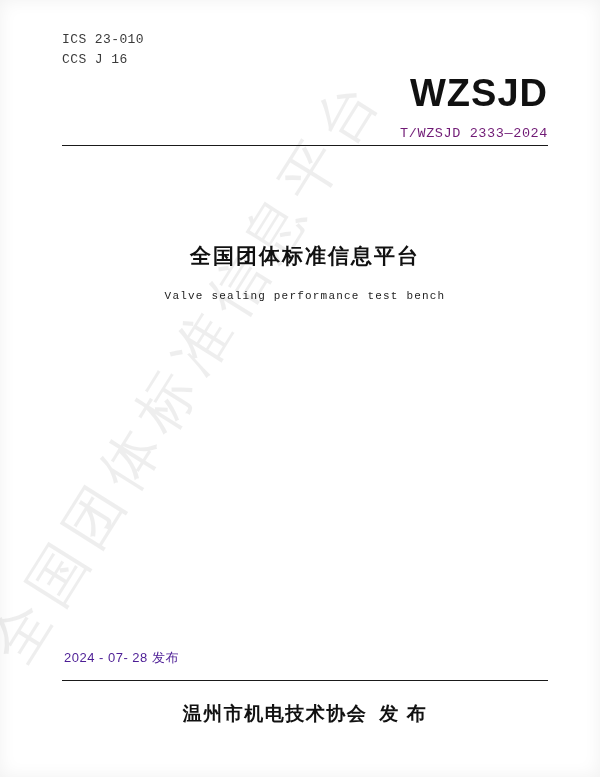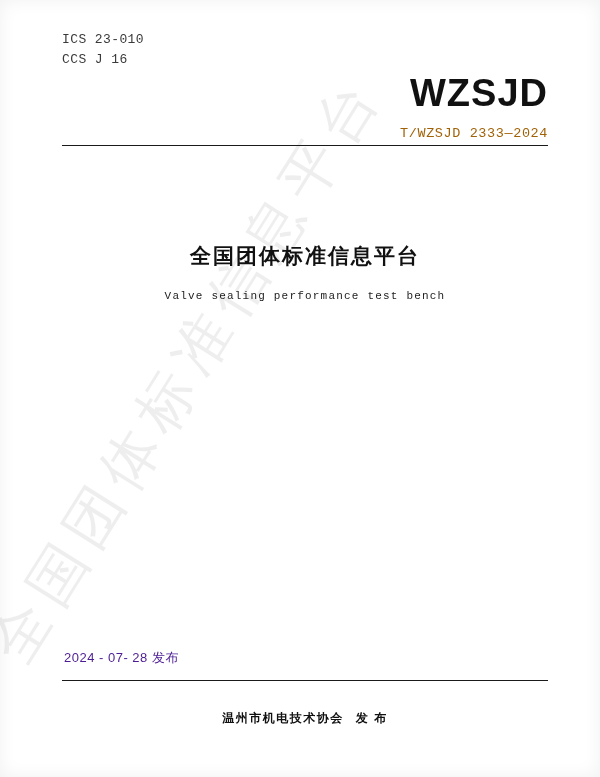--- a/index.html
+++ b/index.html
@@ -94,21 +94,21 @@
     margin-top: 28px;
     margin-left: 34px;
     line-height: 1.2;
     font-family: "Liberation Sans", sans-serif;
   }
 
   
   .std-no {
     text-align: right;
     font-size: 13.5px;
-    color: #a16207;
+    color: #701a75;
     font-family: "Liberation Mono", monospace;
     letter-spacing: 0.6px;
     margin-top: 14px;
     margin-bottom: 4px;
   }
   .rule {
     border: 0;
     border-top: 1.6px solid #1a1a1a;
     margin: 0;
   }
@@ -153,21 +153,21 @@
     position: absolute;
     left: 0; right: 0;
     bottom: 72px;
   }
 
   .issuer {
     position: absolute;
     left: 0; right: 0;
     bottom: 26px;
     text-align: center;
-    font-size: 12px;
+    font-size: 19px;
     font-weight: bold;
     letter-spacing: 1.5px;
     color: #111;
   }
   .issuer .gap { display: inline-block; width: 12px; }
 </style>
 </head>
 <body>
 
 <div id="page">

